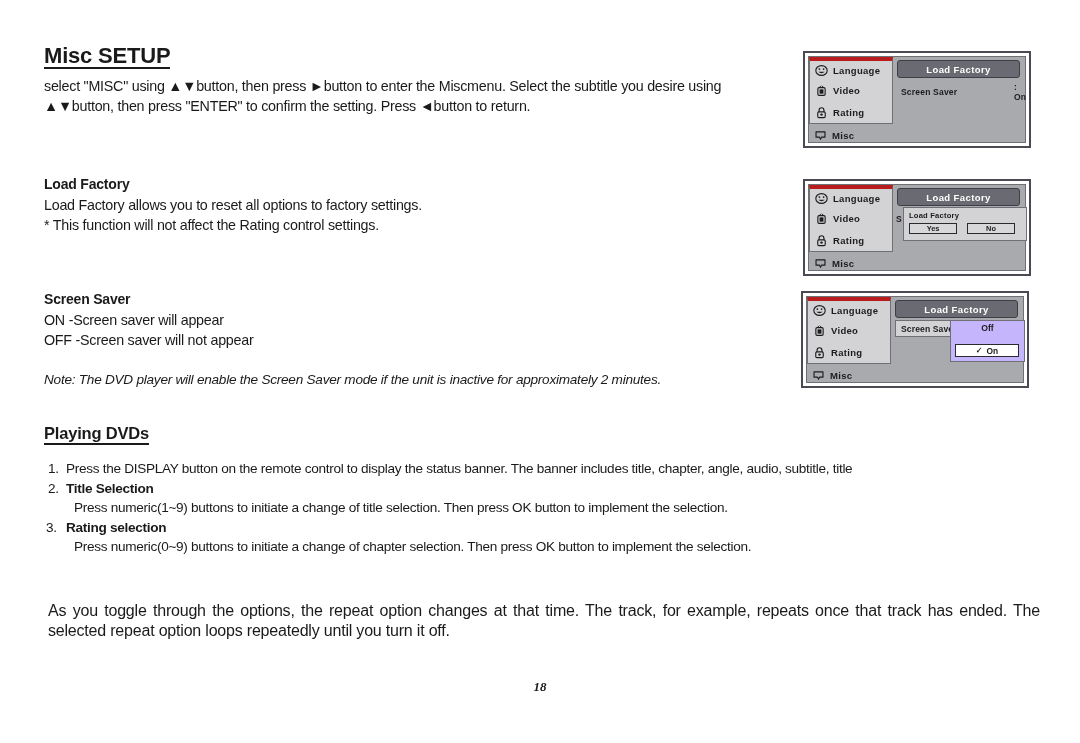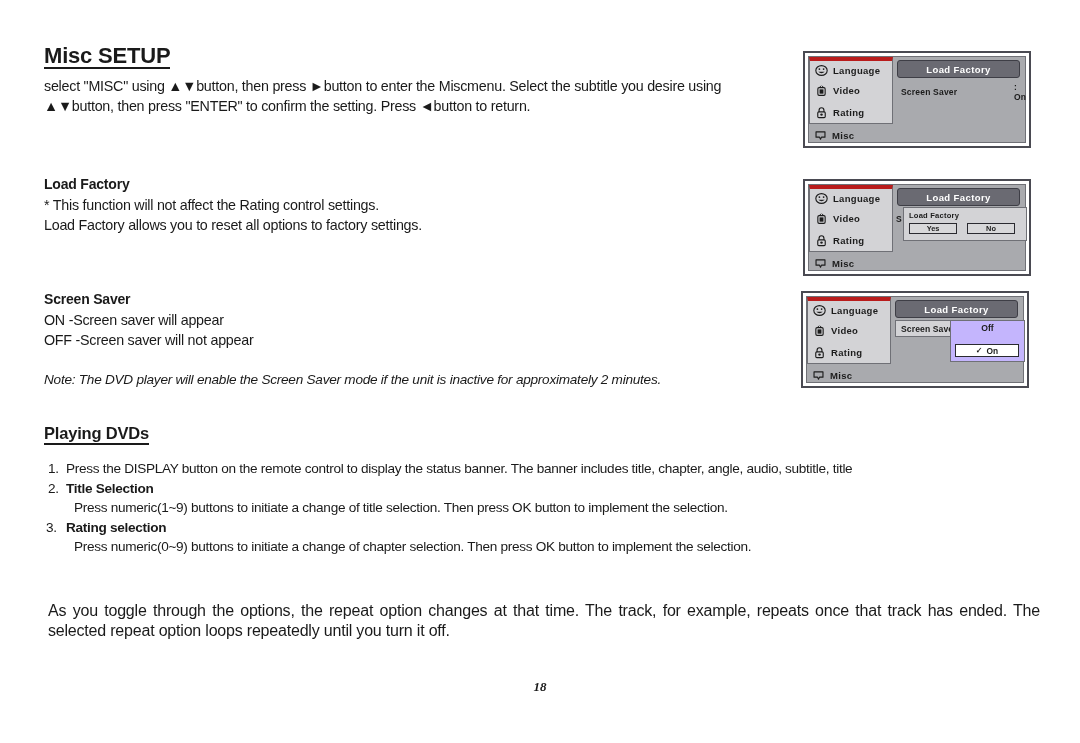--- a/index.html
+++ b/index.html
@@ -321,22 +321,22 @@
 
 <div class="text-col">
   <div class="title-wrap">
     <h2 class="section-title">Misc SETUP</h2>
   </div>
   <p class="body-text">select "MISC" using ▲▼button, then press ►button to enter the Miscmenu. Select the subtitle you desire using ▲▼button, then press "ENTER" to confirm the setting. Press ◄button to return.</p>
 </div>
 
 <div class="blk-load">
   <div class="sub-head">Load Factory</div>
+  <p class="body-text">Load Factory allows you to reset all options to factory settings.</p>
   <p class="body-text">* This function will not affect the Rating control settings.</p>
-  <p class="body-text">Load Factory allows you to reset all options to factory settings.</p>
 </div>
 
 <div class="blk-saver">
   <div class="sub-head">Screen Saver</div>
   <p class="body-text">ON -Screen saver will appear</p>
   <p class="body-text">OFF -Screen saver will not appear</p>
 </div>
 
 <div class="blk-note">
   <p class="note">Note: The DVD player will enable the Screen Saver mode if the unit is inactive for approximately 2 minutes.</p>

